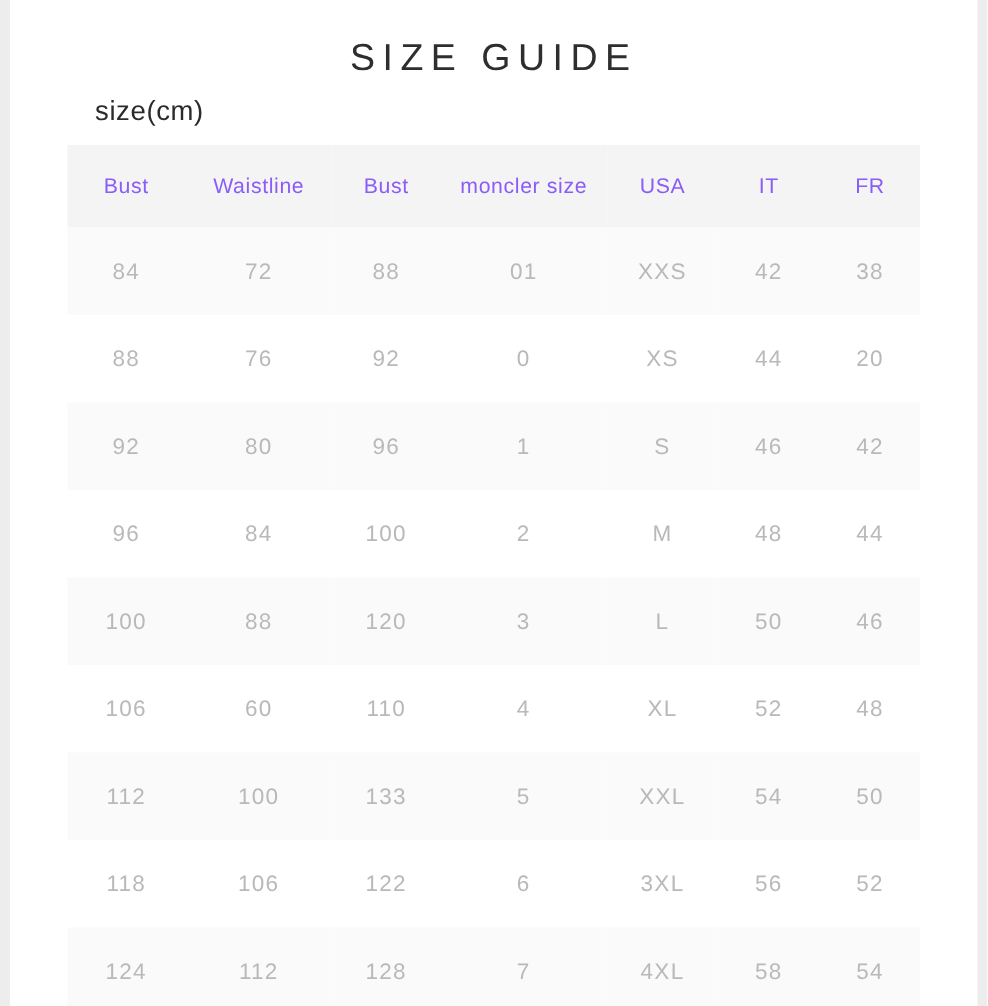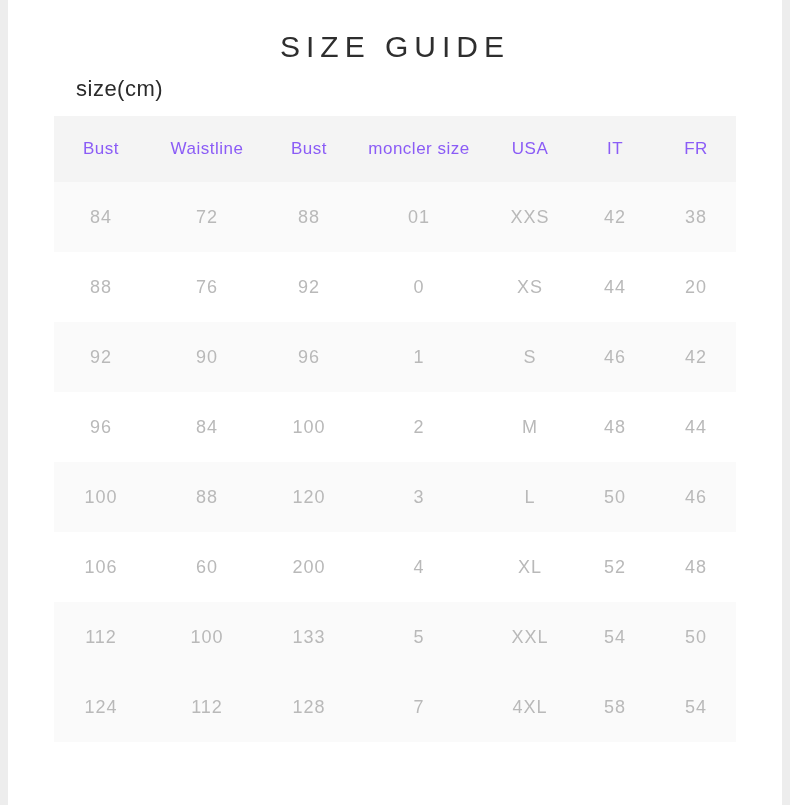--- a/index.html
+++ b/index.html
@@ -140,21 +140,21 @@
           <td>88</td>
           <td>76</td>
           <td>92</td>
           <td>0</td>
           <td>XS</td>
           <td>44</td>
           <td>20</td>
         </tr>
         <tr class="alt">
           <td>92</td>
-          <td>90</td>
+          <td>80</td>
           <td>96</td>
           <td>1</td>
           <td>S</td>
           <td>46</td>
           <td>42</td>
         </tr>
         <tr class="plain">
           <td>96</td>
           <td>84</td>
           <td>100</td>
@@ -168,35 +168,44 @@
           <td>88</td>
           <td>120</td>
           <td>3</td>
           <td>L</td>
           <td>50</td>
           <td>46</td>
         </tr>
         <tr class="plain">
           <td>106</td>
           <td>60</td>
-          <td>200</td>
+          <td>110</td>
           <td>4</td>
           <td>XL</td>
           <td>52</td>
           <td>48</td>
         </tr>
         <tr class="alt">
           <td>112</td>
           <td>100</td>
           <td>133</td>
           <td>5</td>
           <td>XXL</td>
           <td>54</td>
           <td>50</td>
         </tr>
+        <tr class="plain">
+          <td>118</td>
+          <td>106</td>
+          <td>122</td>
+          <td>6</td>
+          <td>3XL</td>
+          <td>56</td>
+          <td>52</td>
+        </tr>
         <tr class="alt">
           <td>124</td>
           <td>112</td>
           <td>128</td>
           <td>7</td>
           <td>4XL</td>
           <td>58</td>
           <td>54</td>
         </tr>
       </tbody>

